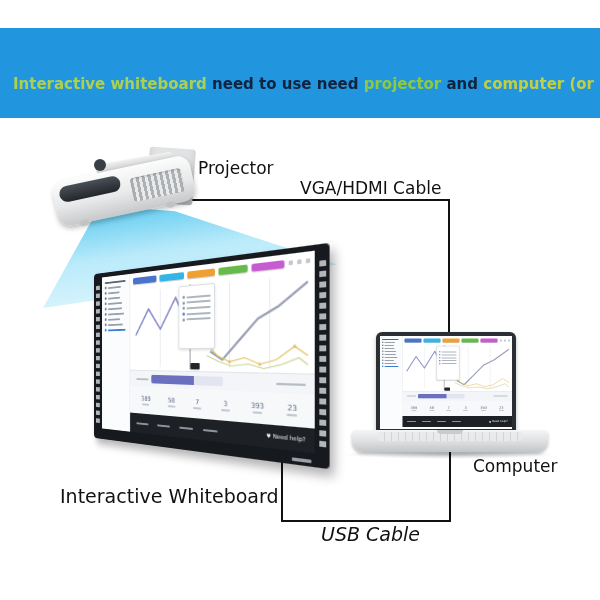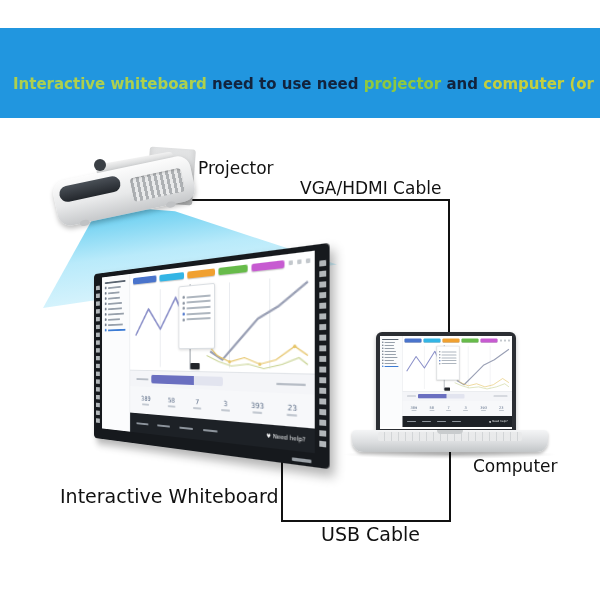--- a/index.html
+++ b/index.html
@@ -110,21 +110,21 @@
     <div class="banner-line"><span class="seg-green">Interactive whiteboard</span><span class="seg-dark"> need to use need </span><span class="seg-litegreen">projector</span><span class="seg-dark"> and </span><span class="seg-yellow">computer (or laptop)</span></div>
   </div>
 
   <div class="line" style="left:186px;top:199px;width:264px;height:2px;"></div>
   <div class="line" style="left:448px;top:199px;width:2px;height:140px;"></div>
   <div class="lbl" style="left:300px;top:178px;">VGA/HDMI Cable</div>
 
   <div class="line" style="left:281px;top:456px;width:2px;height:66px;"></div>
   <div class="line" style="left:281px;top:520px;width:170px;height:2px;"></div>
   <div class="line" style="left:449px;top:452px;width:2px;height:70px;"></div>
-  <div class="lbl lbl-big" style="left:321px;top:523px;">USB Cable</div>
+  <div class="lbl lbl-big" style="left:321px;top:523px;font-style:italic;">USB Cable</div>
 
   <div class="proj">
     <div class="proj-plate"></div>
     <div class="proj-arm"></div>
     <div class="proj-joint"></div>
     <div class="proj-body">
       <div class="proj-lens"></div>
       <div class="proj-vent"></div>
       <div class="proj-foot"></div>
       <div class="proj-foot proj-foot2"></div>

